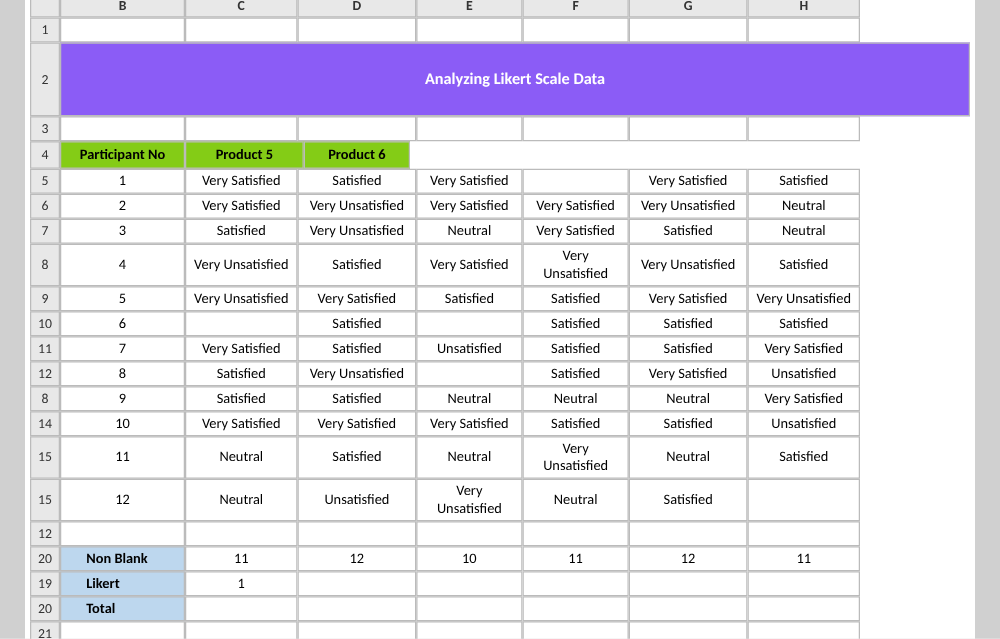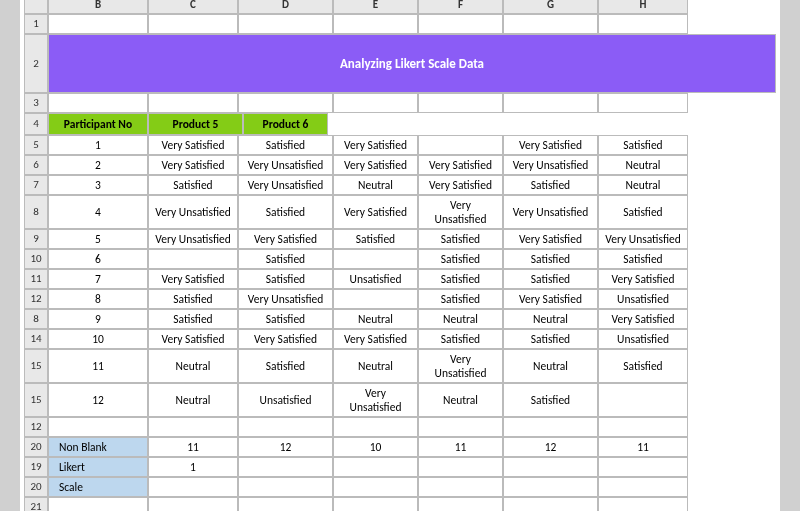--- a/index.html
+++ b/index.html
@@ -93,27 +93,27 @@
       text-align: center;
       display: flex;
       align-items: center;
       justify-content: center;
       padding: 3px 4px;
       font-size: 11.5px;
     }
     
     .summary-label {
       background: #bdd7ee;
-      font-weight: normal;
+      font-weight: bold;
       border: 1px solid #bbb;
       text-align: left;
       display: flex;
       align-items: center;
       justify-content: flex-start;
-      padding: 2px 10px;
+      padding: 2px 20px;
       font-size: 11.5px;
     }
     .summary-val {
       border: 1px solid #bbb;
       text-align: center;
       display: flex;
       align-items: center;
       justify-content: center;
       padding: 2px 4px;
       font-size: 11.5px;
@@ -322,21 +322,21 @@
       <div class="summary-val cell-c">1</div>
       <div class="summary-val cell-d"></div>
       <div class="summary-val cell-e"></div>
       <div class="summary-val cell-f"></div>
       <div class="summary-val cell-g"></div>
       <div class="summary-val cell-h"></div>
     </div>
 
     <div class="row">
       <div class="row-num">20</div>
-      <div class="summary-label cell-b">Scale</div>
+      <div class="summary-label cell-b">Total</div>
       <div class="summary-val cell-c"></div>
       <div class="summary-val cell-d"></div>
       <div class="summary-val cell-e"></div>
       <div class="summary-val cell-f"></div>
       <div class="summary-val cell-g"></div>
       <div class="summary-val cell-h"></div>
     </div>
 
     <div class="row">
       <div class="row-num">21</div>

